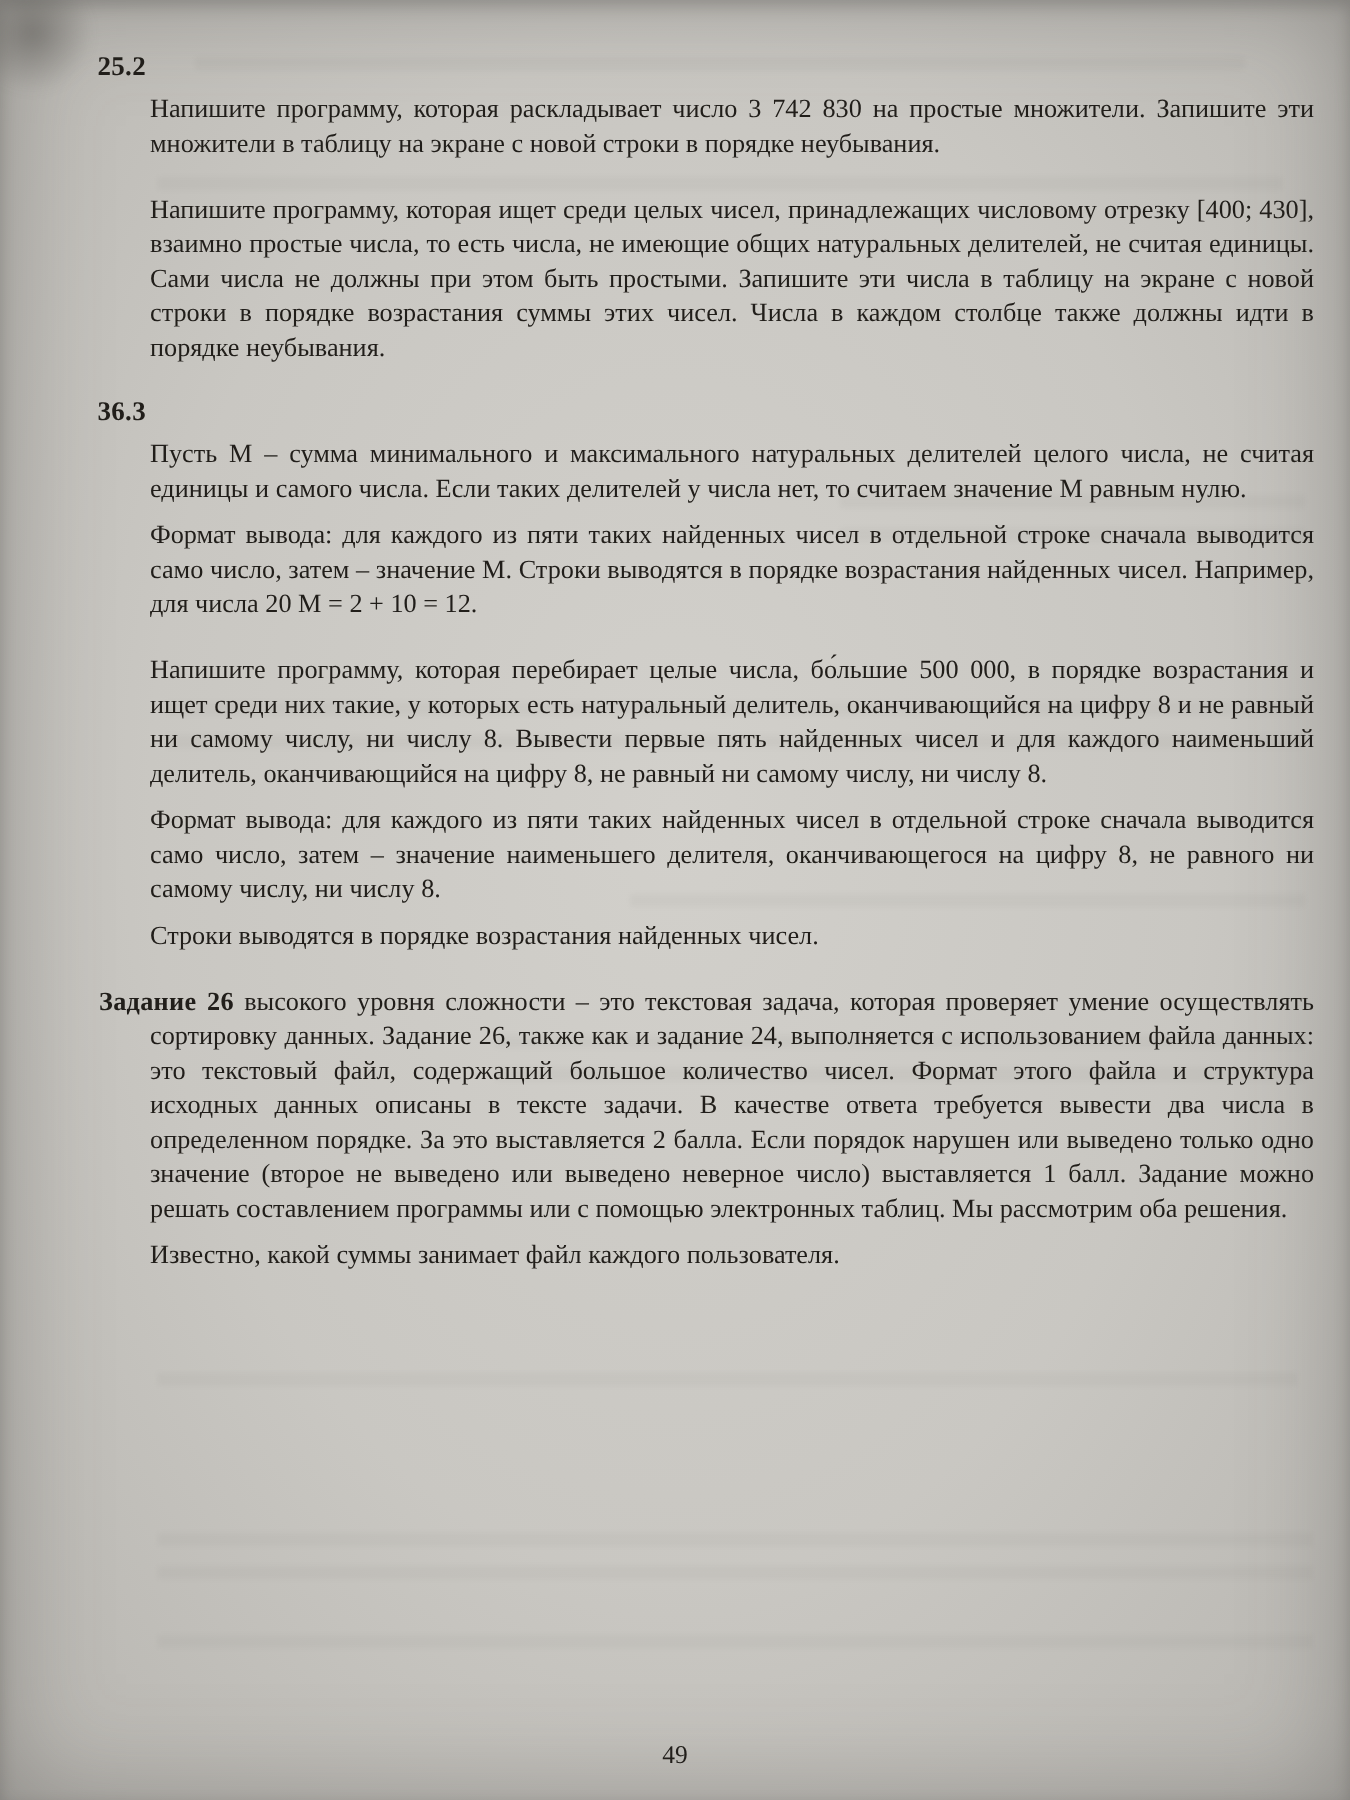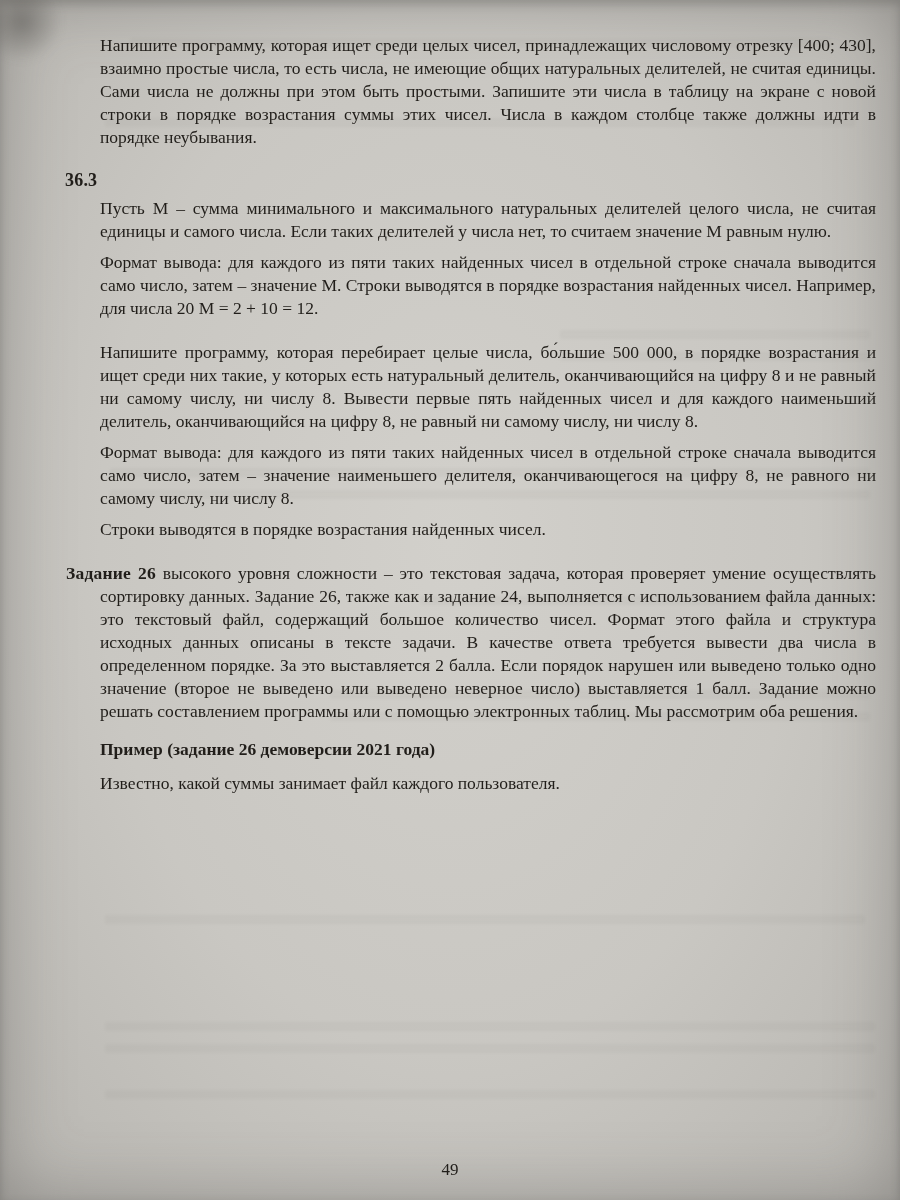--- a/index.html
+++ b/index.html
@@ -78,41 +78,44 @@
   <div class="bleed" style="left:560px;top:330px;width:310px;height:40px;"></div>
   <div class="bleed" style="left:110px;top:468px;width:760px;height:44px;"></div>
   <div class="bleed" style="left:420px;top:596px;width:450px;height:20px;"></div>
   <div class="bleed" style="left:330px;top:690px;width:540px;height:42px;"></div>
   <div class="bleed" style="left:105px;top:915px;width:760px;height:20px;"></div>
   <div class="bleed" style="left:105px;top:1022px;width:770px;height:42px;"></div>
   <div class="bleed" style="left:105px;top:1090px;width:770px;height:20px;"></div>
 
   <main class="content">
 
+    <section class="problem">
+      <div class="sec-num">25.2</div>
+      <p class="para">Напишите программу, которая раскладывает число 3 742 830 на простые множители. Запишите эти множители в таблицу на экране с новой строки в порядке неубывания.</p>
+    </section>
 
     <section class="problem">
       <p class="para">Напишите программу, которая ищет среди целых чисел, принадлежащих числовому отрезку [400; 430], взаимно простые числа, то есть числа, не имеющие общих натуральных делителей, не считая единицы. Сами числа не должны при этом быть простыми. Запишите эти числа в таблицу на экране с новой строки в порядке возрастания суммы этих чисел. Числа в каждом столбце также должны идти в порядке неубывания.</p>
     </section>
 
     <section class="problem">
       <div class="sec-num">36.3</div>
       <p class="para">Пусть M – сумма минимального и максимального натуральных делителей целого числа, не считая единицы и самого числа. Если таких делителей у числа нет, то считаем значение M равным нулю.</p>
       <p class="para">Формат вывода: для каждого из пяти таких найденных чисел в отдельной строке сначала выводится само число, затем – значение M. Строки выводятся в порядке возрастания найденных чисел. Например, для числа 20 M = 2 + 10 = 12.</p>
     </section>
 
     <section class="problem">
       <p class="para">Напишите программу, которая перебирает целые числа, бо́льшие 500 000, в порядке возрастания и ищет среди них такие, у которых есть натуральный делитель, оканчивающийся на цифру 8 и не равный ни самому числу, ни числу 8. Вывести первые пять найденных чисел и для каждого наименьший делитель, оканчивающийся на цифру 8, не равный ни самому числу, ни числу 8.</p>
       <p class="para">Формат вывода: для каждого из пяти таких найденных чисел в отдельной строке сначала выводится само число, затем – значение наименьшего делителя, оканчивающегося на цифру 8, не равного ни самому числу, ни числу 8.</p>
       <p class="para">Строки выводятся в порядке возрастания найденных чисел.</p>
     </section>
 
     <section class="task26">
       <p class="para hang"><b>Задание 26</b><span> высокого уровня сложности – это текстовая задача, которая проверяет умение осуществлять сортировку данных. Задание 26, также как и задание 24, выполняется с использованием файла данных: это текстовый файл, содержащий большое количество чисел. Формат этого файла и структура исходных данных описаны в тексте задачи. В качестве ответа требуется вывести два числа в определенном порядке. За это выставляется 2 балла. Если порядок нарушен или выведено только одно значение (второе не выведено или выведено неверное число) выставляется 1 балл. Задание можно решать составлением программы или с помощью электронных таблиц. Мы рассмотрим оба решения.</span></p>
 
-      <h3 class="example-heading">Пример (задание 26 демоверсии 2021 года)</h3>
 
       <p class="para">Известно, какой суммы занимает файл каждого пользователя.</p>
     </section>
 
   </main>
 
   <footer class="page-footer">
     <span>49</span>
   </footer>
 

